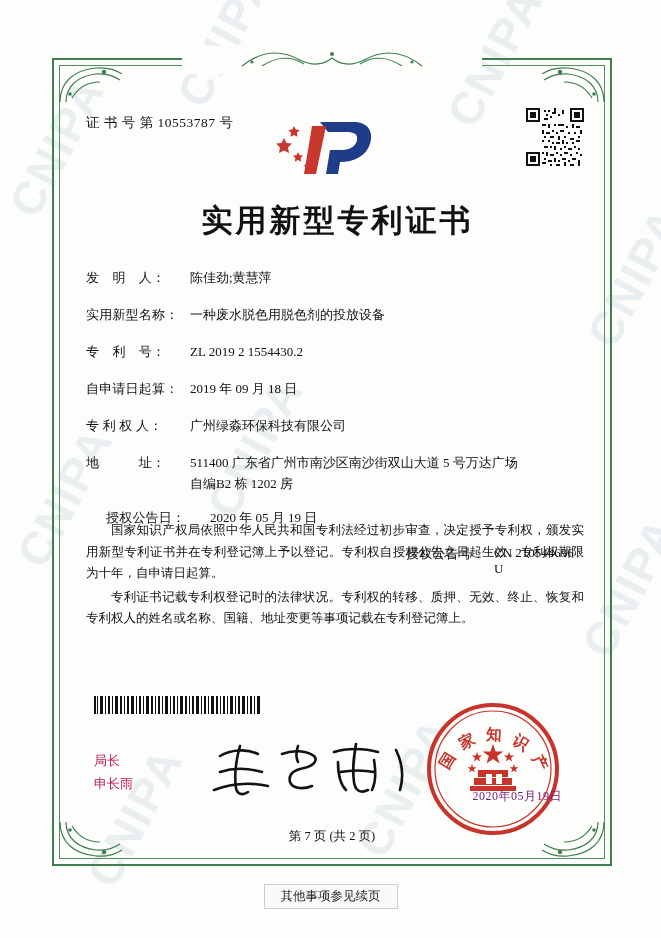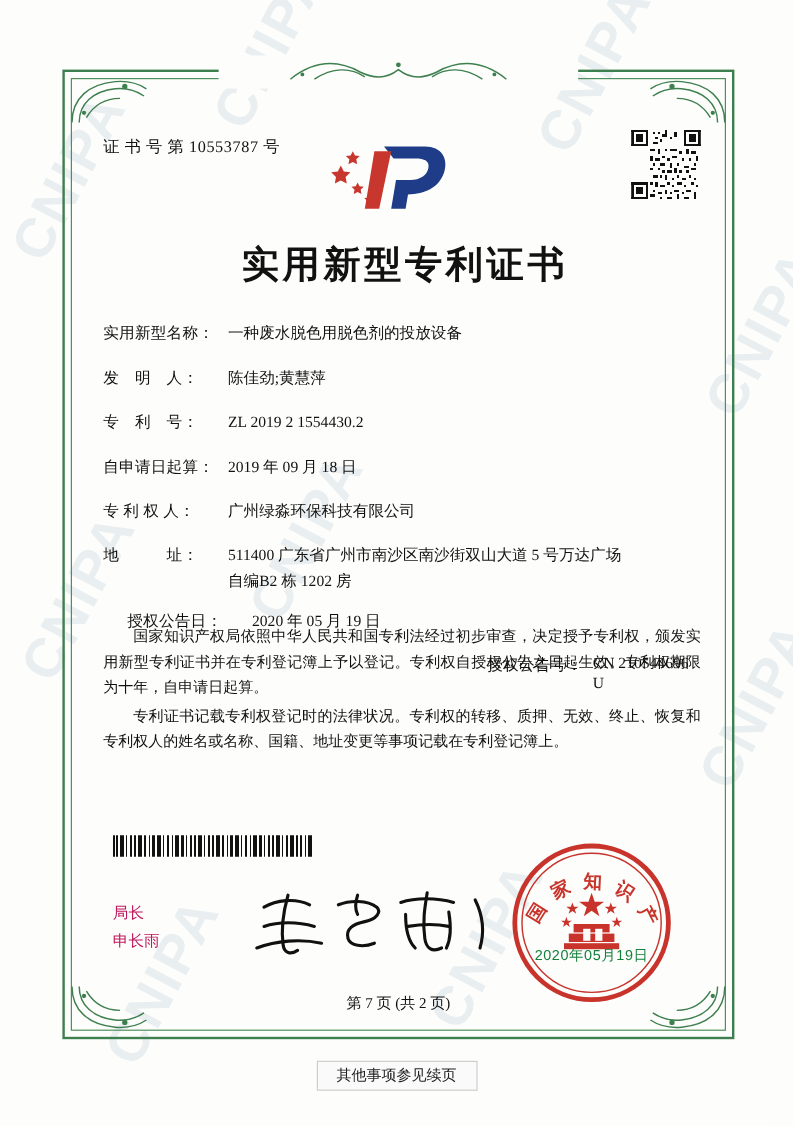--- a/index.html
+++ b/index.html
@@ -202,25 +202,25 @@
     right: 48px;
     top: 640px;
     width: 138px;
     height: 138px;
   }
   .seal-date {
     position: absolute;
     left: 0;
     right: 0;
     top: 88px;
-    text-align: center;
+    text-align: right;
     font-size: 12px;
-    color: #15803d;
+    color: #701a75;
     letter-spacing: 0.5px;
-    font-family: Liberation Sans, sans-serif;
+    font-family: Liberation Serif, serif;
   }
 
   .page-no {
     position: absolute;
     left: 0; right: 0;
     top: 768px;
     text-align: center;
     font-size: 12.5px;
     color: #111;
   }
@@ -423,26 +423,26 @@
             <polygon points="30,40 31.6,43.2 35.2,43.6 32.6,46 33.2,49.6 30,47.9 26.8,49.6 27.4,46 24.8,43.6 28.4,43.2"></polygon>
             <polygon points="40,50 41.4,52.8 44.5,53.1 42.2,55.2 42.8,58.3 40,56.8 37.2,58.3 37.8,55.2 35.5,53.1 38.6,52.8"></polygon>
           </g>
         </svg>
       </div>
 
       <div class="title">实用新型专利证书</div>
 
       <div class="fields">
         <div class="frow">
+          <div class="flabel">发　明　人：</div>
+          <div class="fvalue">陈佳劲;黄慧萍</div>
+        </div>
+        <div class="frow">
           <div class="flabel">实用新型名称：</div>
           <div class="fvalue">一种废水脱色用脱色剂的投放设备</div>
-        </div>
-        <div class="frow">
-          <div class="flabel">发　明　人：</div>
-          <div class="fvalue">陈佳劲;黄慧萍</div>
         </div>
         <div class="frow">
           <div class="flabel">专　利　号：</div>
           <div class="fvalue">ZL 2019 2 1554430.2</div>
         </div>
         <div class="frow">
           <div class="flabel">自申请日起算：</div>
           <div class="fvalue">2019 年 09 月 18 日</div>
         </div>
         <div class="frow">

